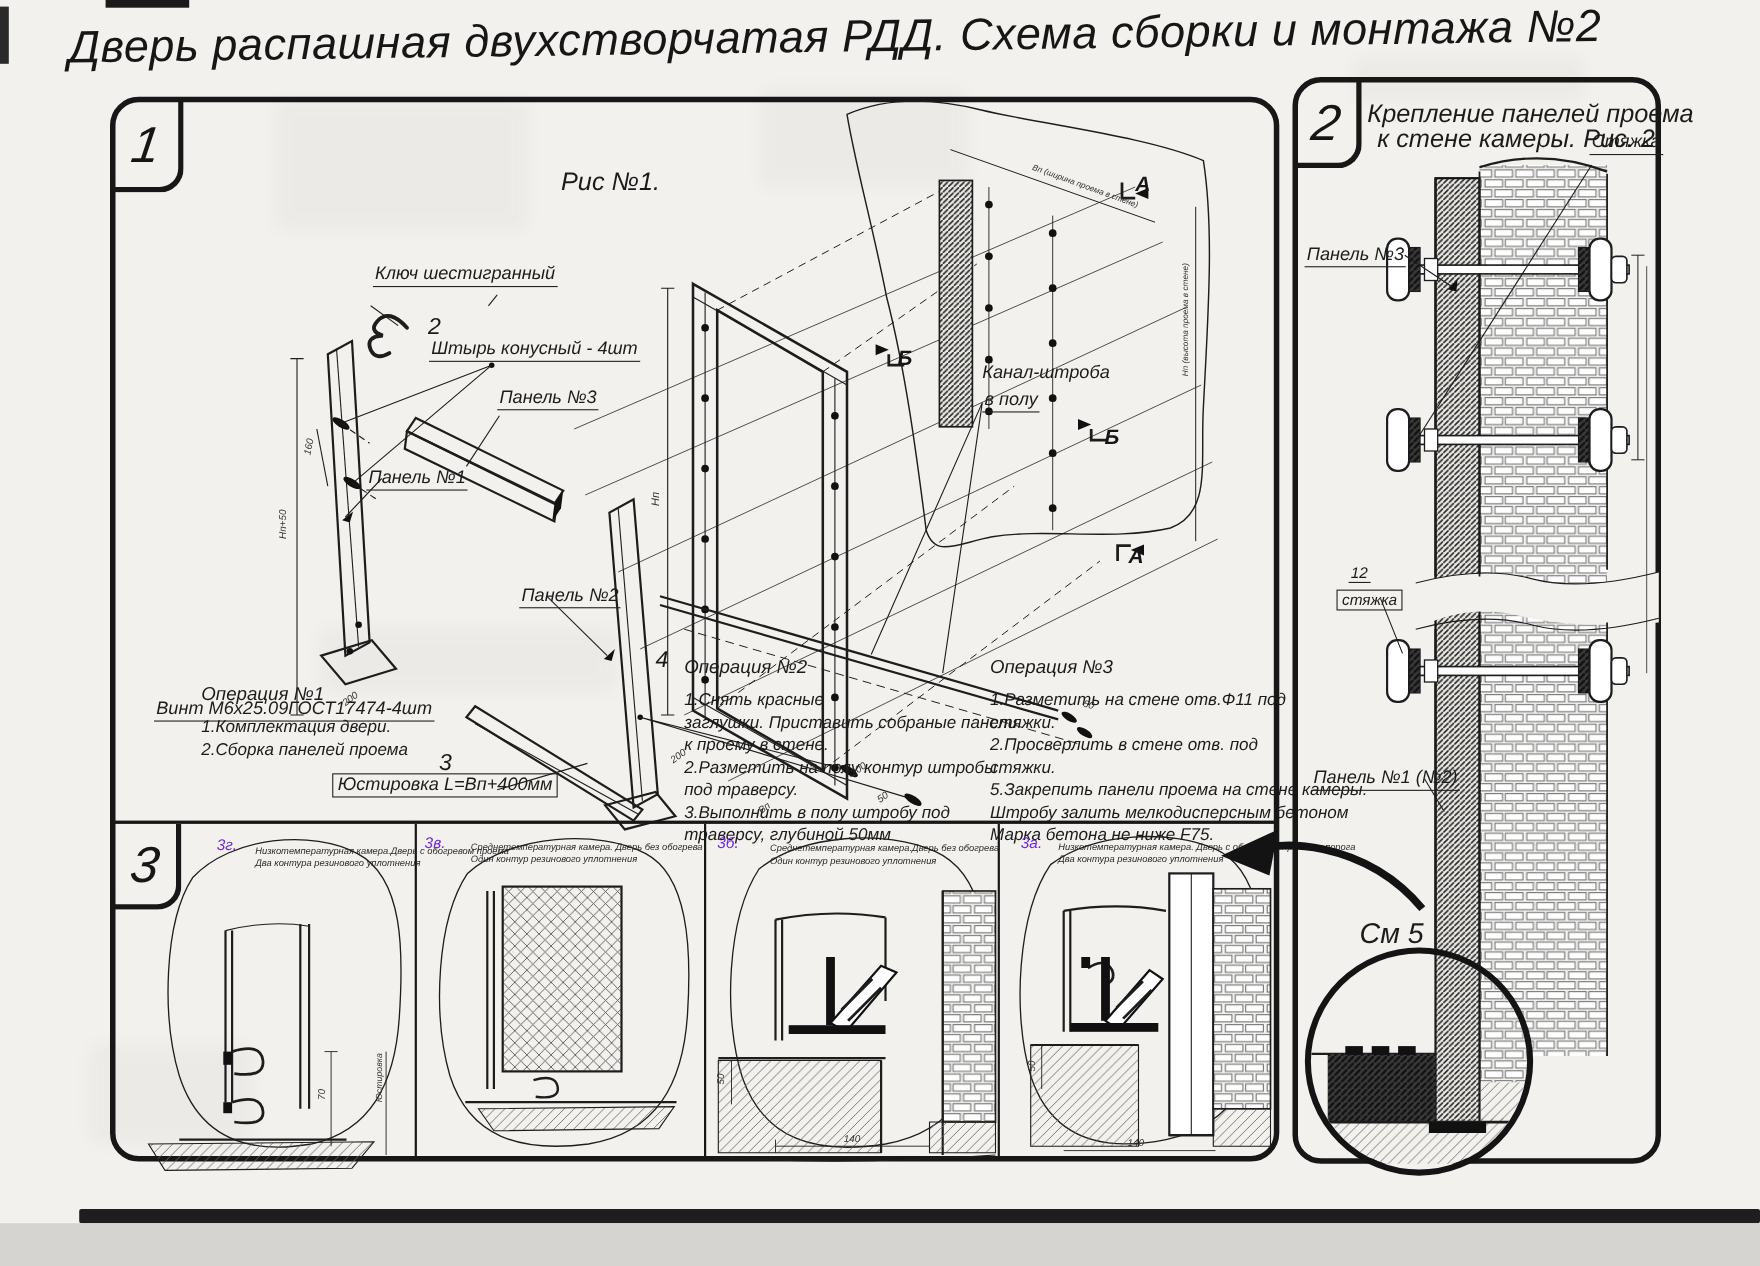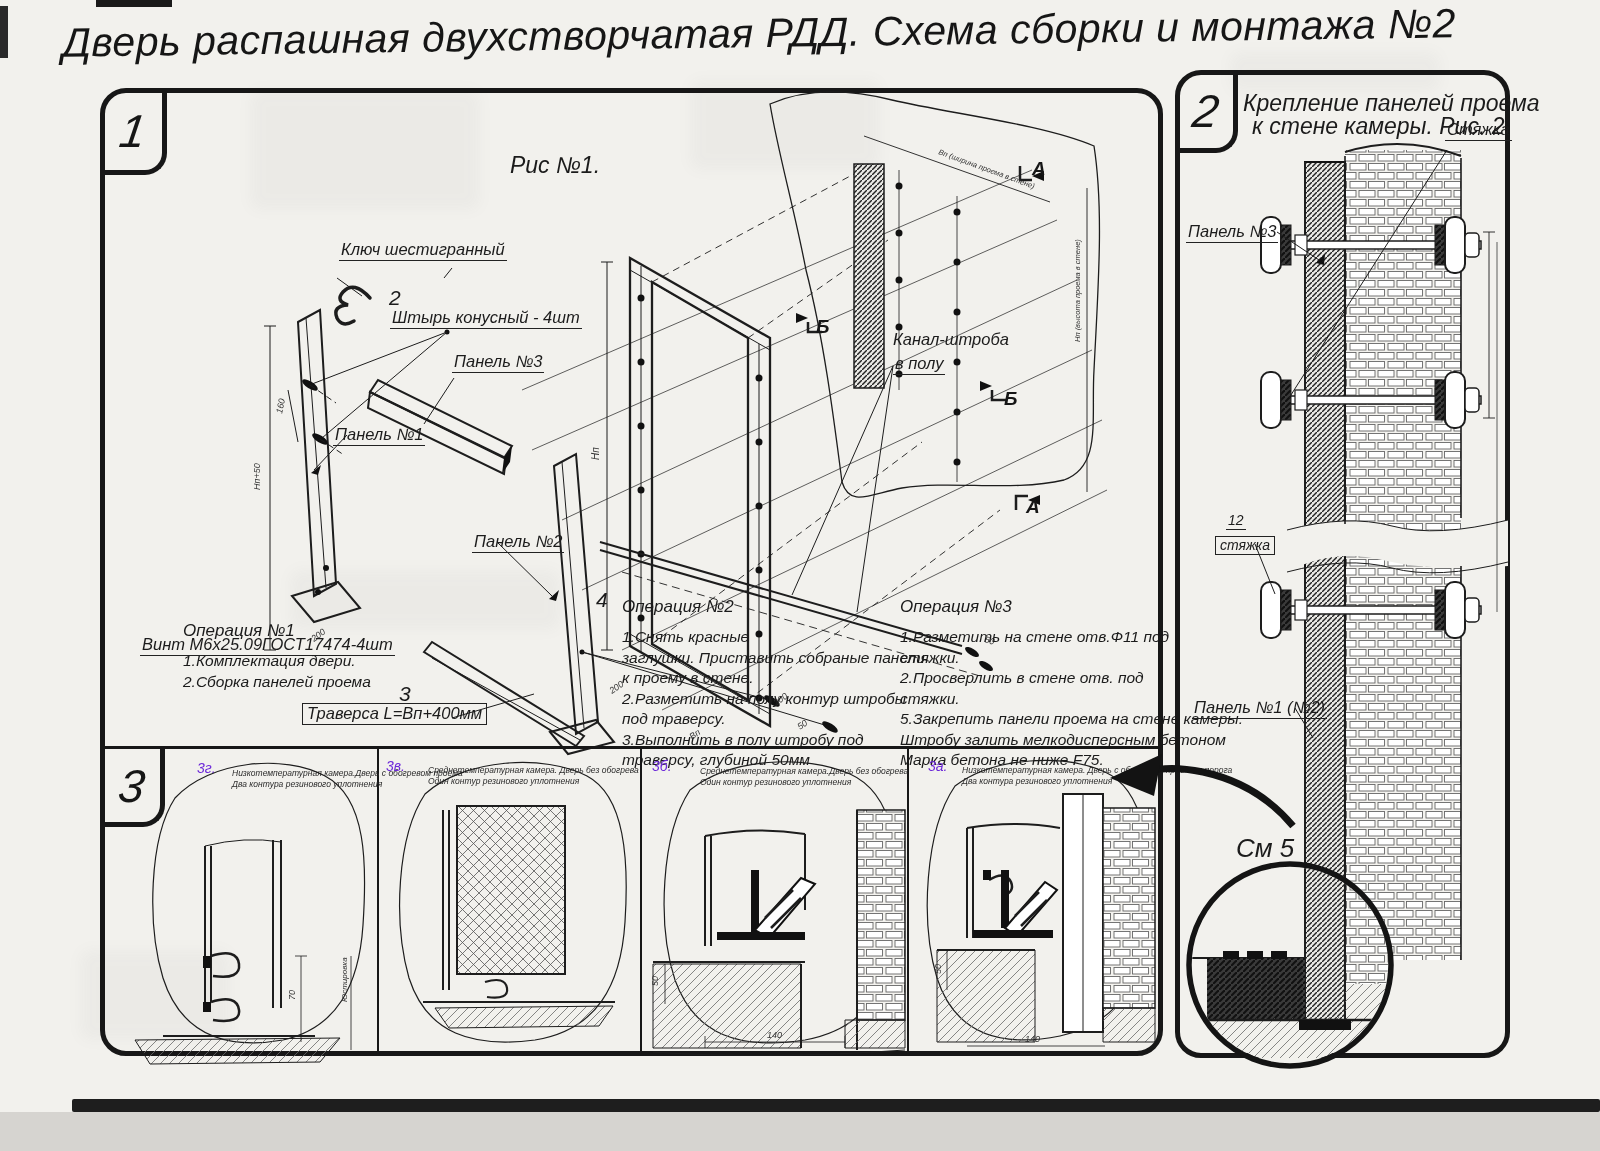--- a/index.html
+++ b/index.html
@@ -206,21 +206,21 @@
 
   <div class="lbl u" style="left:303px;top:240px;margin-left:36px;">Ключ шестигранный</div>
   <div class="num" style="position:absolute;left:389px;top:286px;">2</div>
   <div class="lbl u" style="left:390px;top:308px;">Штырь конусный - 4шт</div>
   <div class="lbl u" style="left:452px;top:352px;">Панель №3</div>
   <div class="lbl u" style="left:333px;top:425px;">Панель №1</div>
   <div class="lbl u" style="left:472px;top:532px;">Панель №2</div>
   <div class="num" style="position:absolute;left:596px;top:588px;">4</div>
   <div class="lbl u" style="left:140px;top:635px;">Винт М6х25.09ГОСТ17474-4шт</div>
   <div class="num" style="position:absolute;left:399px;top:682px;">3</div>
-  <div class="lbl boxed" style="left:302px;top:703px;">Траверса  L=Вп+400мм</div>
+  <div class="lbl boxed" style="left:302px;top:703px;">Юстировка  L=Вп+400мм</div>
   <div class="lbl" style="left:893px;top:330px;">Канал-штроба</div>
   <div class="lbl u" style="left:893px;top:354px;">в полу</div>
   <div class="mark" style="left:1032px;top:158px;">А</div>
   <div class="mark" style="left:1026px;top:496px;">А</div>
   <div class="mark" style="left:816px;top:316px;">Б</div>
   <div class="mark" style="left:1004px;top:388px;">Б</div>
 
   <div class="op" style="left:183px;top:620px;font-style:italic;">
     <div class="t">Операция №1</div>
     <div>1.Комплектация двери.</div>

